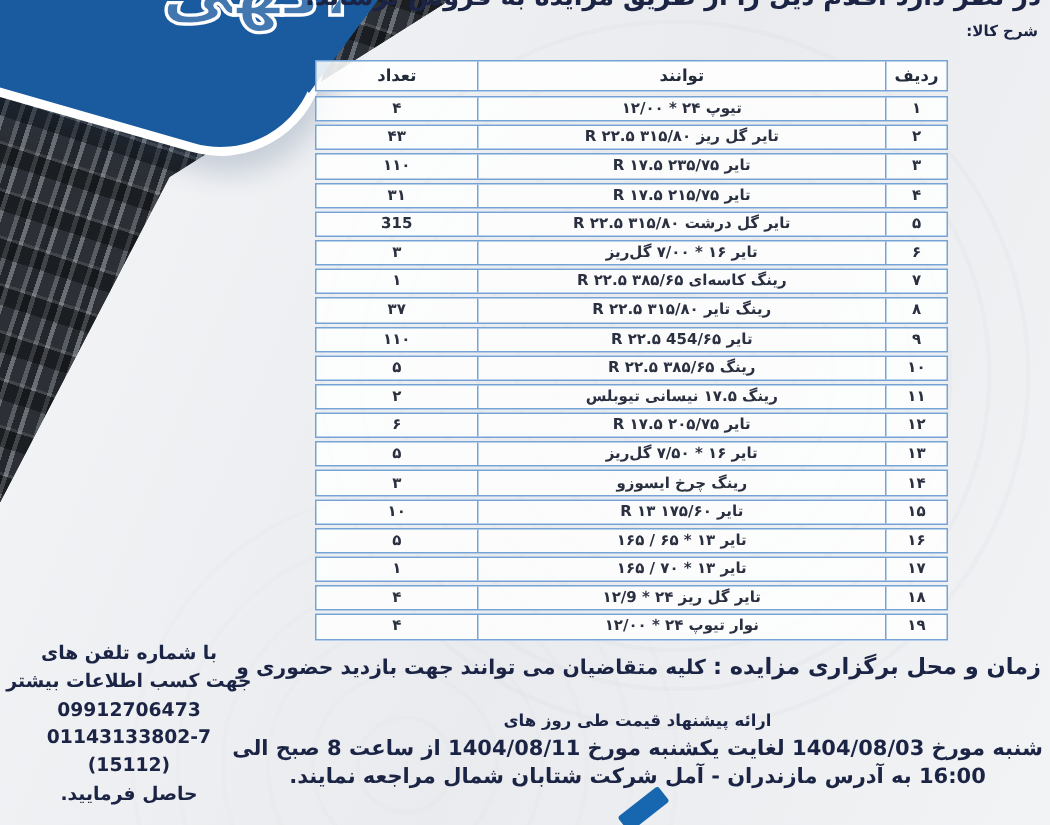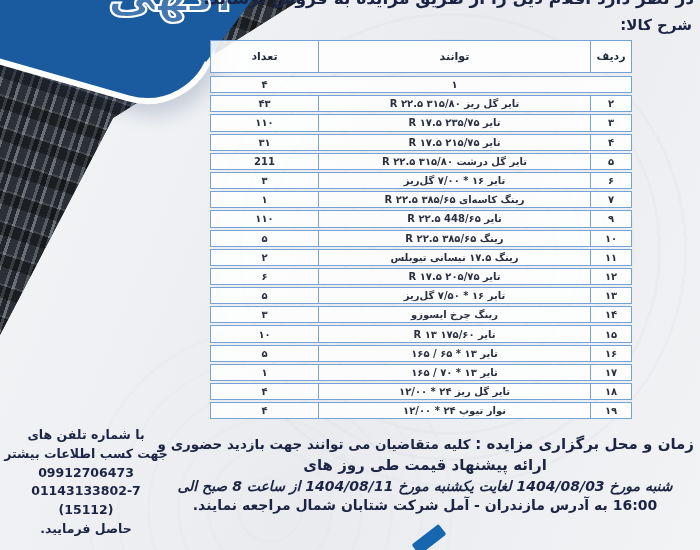--- a/index.html
+++ b/index.html
@@ -46,44 +46,44 @@
     color:rgba(255,255,255,.18); -webkit-text-stroke:2.2px #ffffff;
     direction:rtl;
   }
   
   .intro-line{
     position:absolute; top:-12px; right:6px; white-space:nowrap; direction:rtl;
     font-size:17px; font-weight:bold; color:#1b2444;
   }
   .goods-label{
     position:absolute; top:16px; right:8px; direction:rtl;
-    font-size:15px; font-weight:bold; color:#1b2444;
+    font-size:10px; font-weight:bold; color:#1b2444;
   }
   
   .table-wrap{ position:absolute; left:210px; top:40px; width:422px; }
   .t-header,.t-row{
     display:grid; grid-template-columns:107px 1fr 40px; box-sizing:border-box;
     border:1px solid #76a3d6; text-align:center;
   }
   .t-header{
-    height:33px; margin-bottom:3px; background:rgba(255,255,255,.88);
+    height:21px; margin-bottom:3px; background:rgba(255,255,255,.88);
     font-size:11px; font-weight:bold; color:#222b3a;
   }
   .t-row{
     height:17.2px; margin-bottom:2px; background:rgba(255,255,255,.84);
     font-size:10px; font-weight:bold; color:#2a3040;
   }
   .cell{ display:flex; align-items:center; justify-content:center; height:100%; direction:rtl; overflow:hidden; white-space:nowrap; }
   .cell.mid{ border-left:1px solid #76a3d6; border-right:1px solid #76a3d6; }
   
   .auction{ position:absolute; left:150px; right:0; top:435px; direction:rtl; color:#1b2444; font-weight:bold; }
   .a1{ text-align:right; padding-right:6px; font-size:13.5px; }
   .a1 .head{ font-size:15px;margin-top:16px; }
-  .a2{ text-align:center; font-size:15px; margin-top:3px; }
-  .a3{ text-align:center; font-size:14px; margin-top:4px;font-style:italic; }
+  .a2{ text-align:center; font-size:11px; margin-top:21px; }
+  .a3{ text-align:center; font-size:14px; margin-top:4px; }
   .a4{ text-align:center; font-size:14px; margin-top:3px; }
   
   .contact{
     position:absolute; left:2px; top:426px; width:168px; direction:rtl; text-align:center;
     font-weight:bold; font-size:12.5px; color:#1b2444; line-height:1.5;
   }
   .contact .num{ direction:ltr; unicode-bidi:isolate; }
   
   .bottom-mark{
     position:absolute; left:412px; top:533px; width:34px; height:13px;
@@ -108,55 +108,61 @@
 
   <div class="table-wrap">
     <div class="t-header">
       <div class="cell">تعداد</div>
       <div class="cell mid">توانند</div>
       <div class="cell">ردیف</div>
     </div>
     <div>
         <div class="t-row">
           <div class="cell">۴</div>
+          <div class="cell mid">تیوپ ۲۴ * ۱۲/۰۰</div>
           <div class="cell">۱</div>
         </div>
         <div class="t-row">
           <div class="cell">۴۳</div>
           <div class="cell mid">تایر گل ریز ۳۱۵/۸۰ R ۲۲.۵</div>
           <div class="cell">۲</div>
         </div>
         <div class="t-row">
           <div class="cell">۱۱۰</div>
           <div class="cell mid">تایر ۲۳۵/۷۵ R ۱۷.۵</div>
           <div class="cell">۳</div>
         </div>
         <div class="t-row">
           <div class="cell">۳۱</div>
           <div class="cell mid">تایر ۲۱۵/۷۵ R ۱۷.۵</div>
           <div class="cell">۴</div>
         </div>
         <div class="t-row">
-          <div class="cell">211</div>
+          <div class="cell">315</div>
           <div class="cell mid">تایر گل درشت ۳۱۵/۸۰ R ۲۲.۵</div>
           <div class="cell">۵</div>
         </div>
         <div class="t-row">
           <div class="cell">۳</div>
           <div class="cell mid">تایر ۱۶ * ۷/۰۰ گل‌ریز</div>
           <div class="cell">۶</div>
         </div>
         <div class="t-row">
           <div class="cell">۱</div>
           <div class="cell mid">رینگ کاسه‌ای ۳۸۵/۶۵ R ۲۲.۵</div>
           <div class="cell">۷</div>
         </div>
         <div class="t-row">
+          <div class="cell">۳۷</div>
+          <div class="cell mid">رینگ تایر ۳۱۵/۸۰ R ۲۲.۵</div>
+          <div class="cell">۸</div>
+        </div>
+        <div class="t-row">
           <div class="cell">۱۱۰</div>
-          <div class="cell mid">تایر 448/۶۵ R ۲۲.۵</div>
+          <div class="cell mid">تایر 454/۶۵ R ۲۲.۵</div>
           <div class="cell">۹</div>
         </div>
         <div class="t-row">
           <div class="cell">۵</div>
           <div class="cell mid">رینگ ۳۸۵/۶۵ R ۲۲.۵</div>
           <div class="cell">۱۰</div>
         </div>
         <div class="t-row">
           <div class="cell">۲</div>
           <div class="cell mid">رینگ ۱۷.۵ نیسانی تیوبلس</div>
@@ -187,21 +193,21 @@
           <div class="cell mid">تایر ۱۳ * ۶۵ / ۱۶۵</div>
           <div class="cell">۱۶</div>
         </div>
         <div class="t-row">
           <div class="cell">۱</div>
           <div class="cell mid">تایر ۱۳ * ۷۰ / ۱۶۵</div>
           <div class="cell">۱۷</div>
         </div>
         <div class="t-row">
           <div class="cell">۴</div>
-          <div class="cell mid">تایر گل ریز ۲۴ * ۱۲/۰۰</div>
+          <div class="cell mid">تایر گل ریز ۲۴ * ۱۲/9</div>
           <div class="cell">۱۸</div>
         </div>
         <div class="t-row">
           <div class="cell">۴</div>
           <div class="cell mid">نوار تیوپ ۲۴ * ۱۲/۰۰</div>
           <div class="cell">۱۹</div>
         </div>
       </div>
   </div>
 

